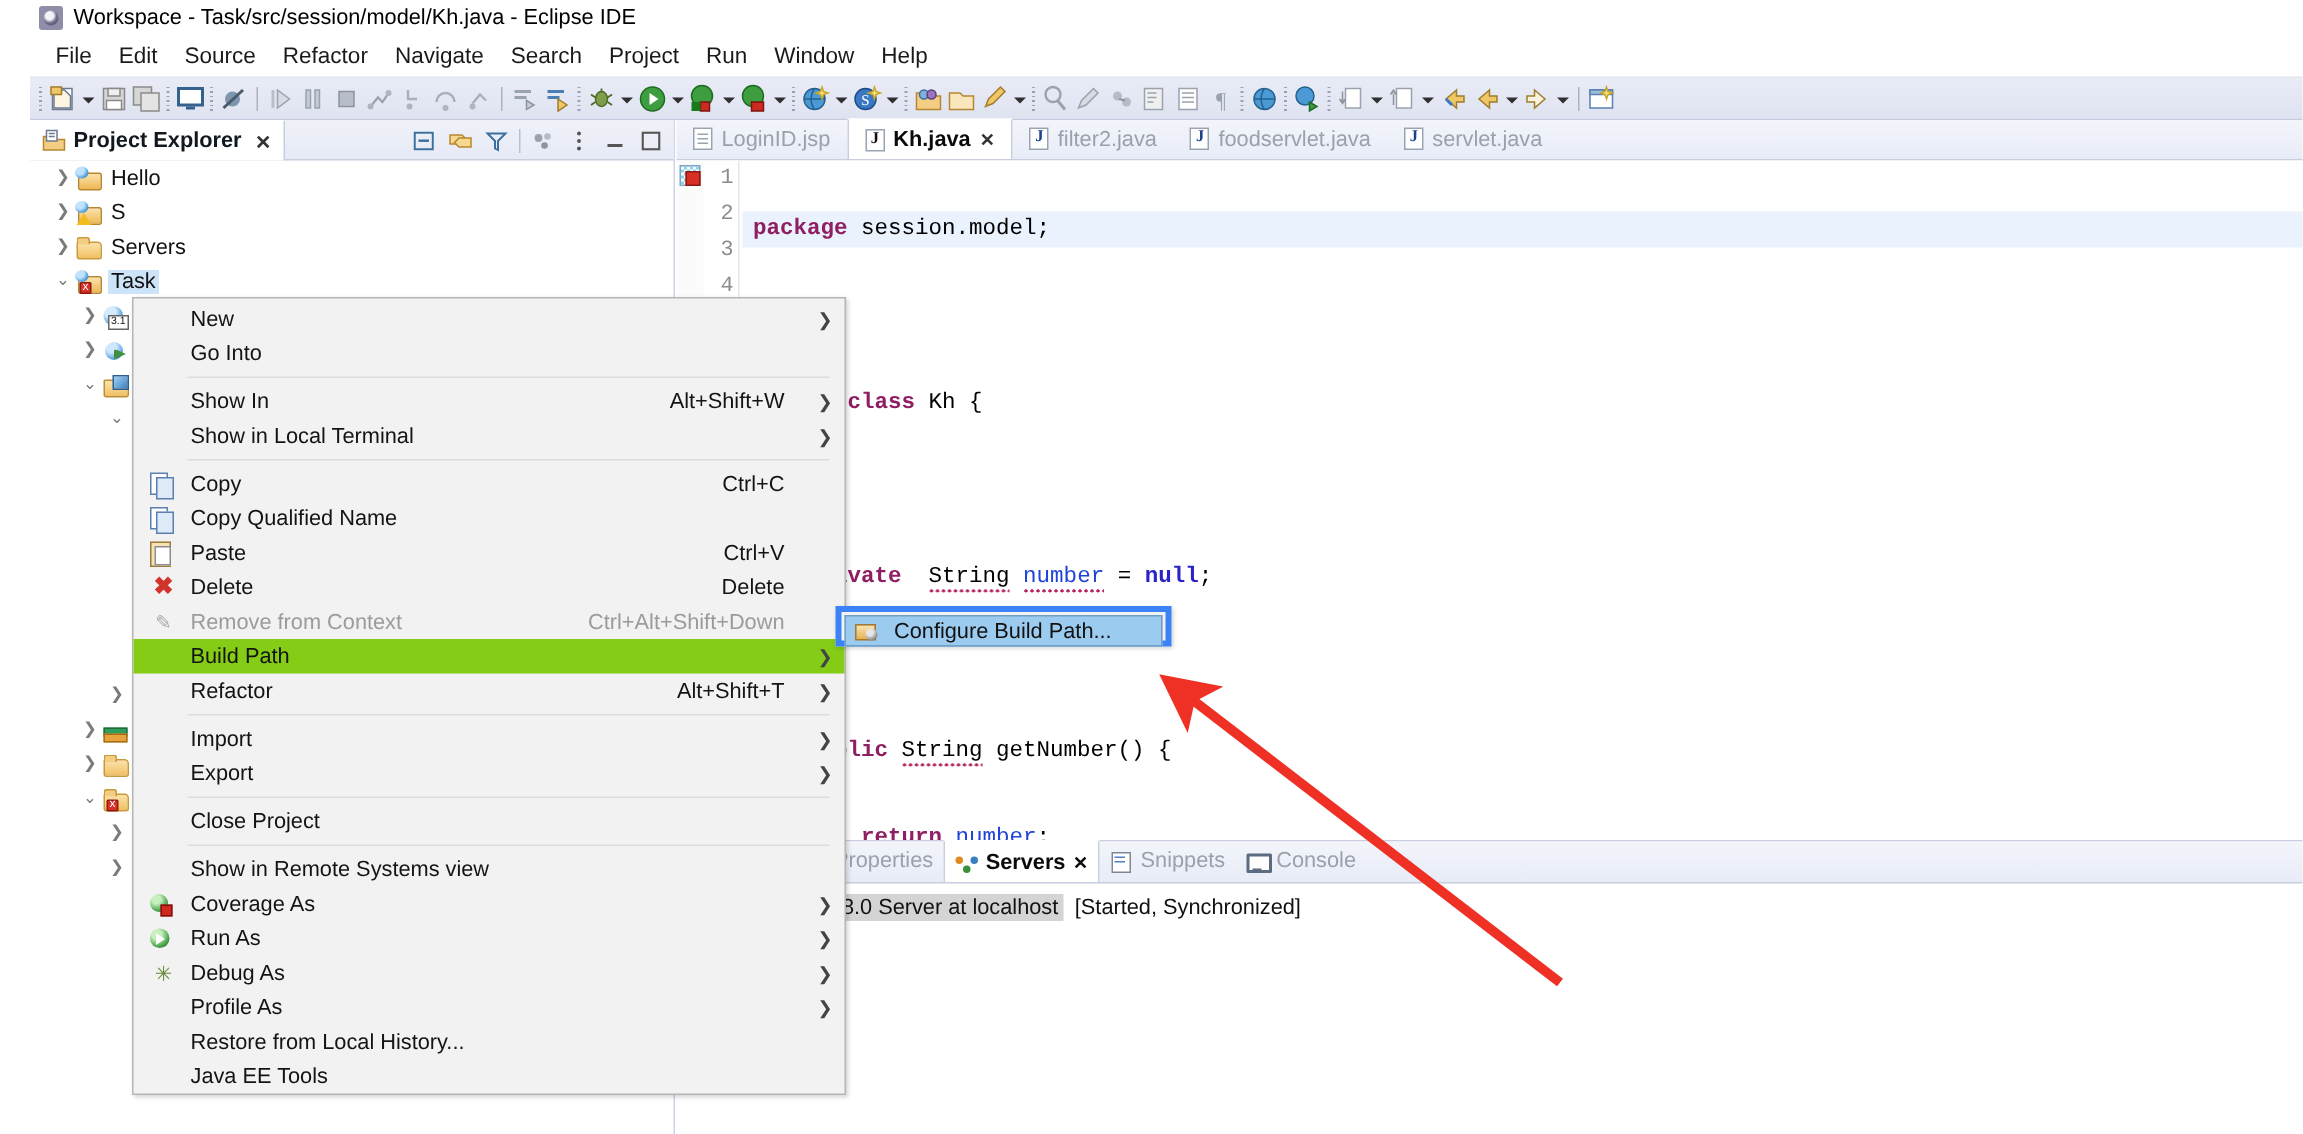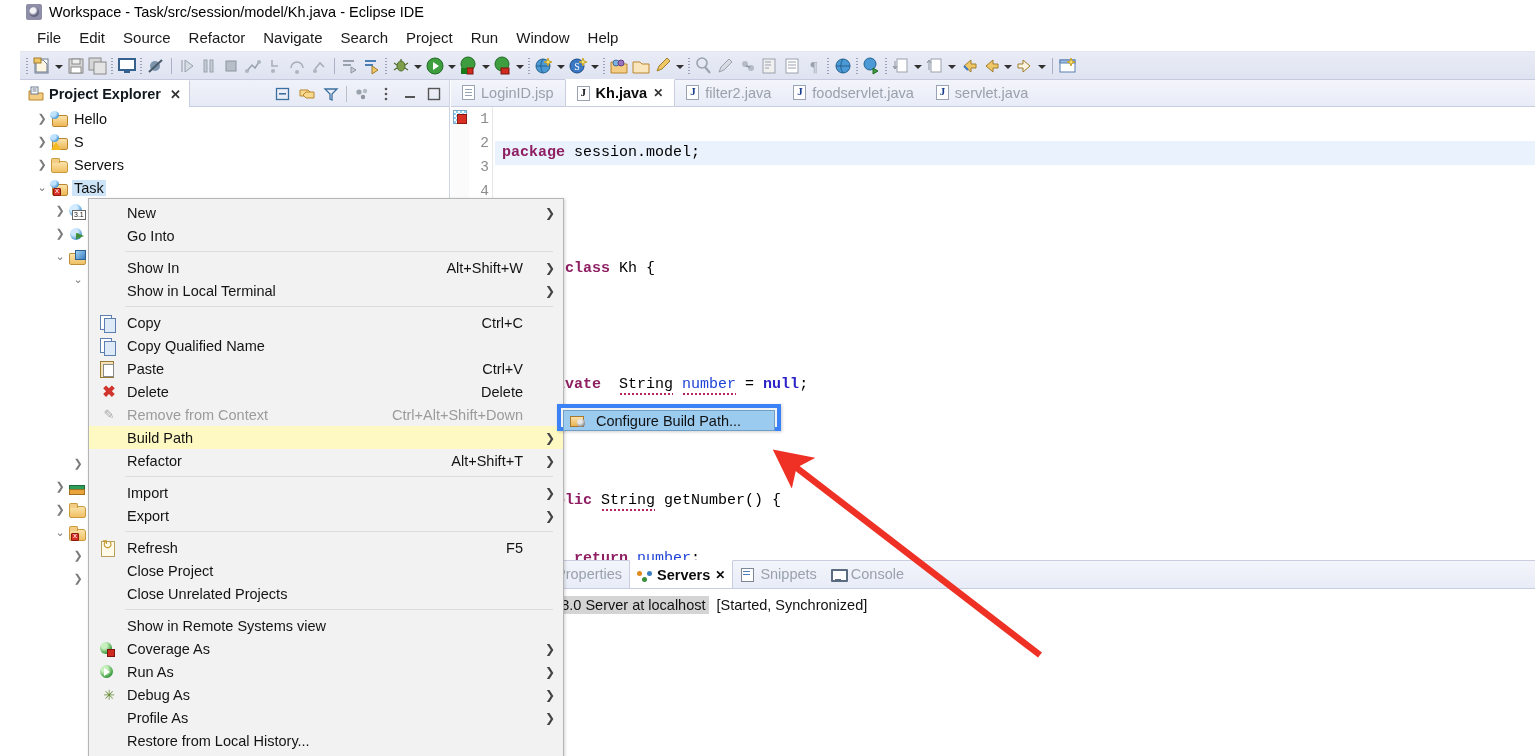--- a/index.html
+++ b/index.html
@@ -316,21 +316,21 @@
   .ci {
     position:relative; height:23px; display:flex; align-items:center;
     font-size:14.5px; color:#141414; white-space:nowrap;
   }
   .ci .cic { width:24px; flex:0 0 24px; height:18px; position:relative; margin-left: 8px; }
   .ci .clab { margin-left: 6px; }
   .ci .cacc { position:absolute; right:40px; color:#141414; }
   .ci .carrow { position:absolute; right:8px; color:#444; font-size:12px; }
   .ci.dim { color:#9b9b9b; }
   .ci.dim .cacc { color:#9b9b9b; }
-  .ci.hl { background:#fef9c3; }
+  .ci.hl { background:#84cc16; }
   .csep { height:1px; background:#dcdcdc; margin: 4px 10px 4px 36px; }
 
   
   .cpy-ico::before {
     content:""; position:absolute; left:3px; top:1px; width:10px; height:13px;
     background:#fff; border:1px solid #5b7fb0;
   }
   .cpy-ico::after {
     content:""; position:absolute; left:7px; top:4px; width:10px; height:13px;
     background:#dfeaf8; border:1px solid #5b7fb0;
@@ -1022,31 +1022,22 @@
       <span class="clab">Import</span>
       <span class="carrow">❯</span>
     </div>
     <div class="ci">
       <span class="cic"></span>
       <span class="clab">Export</span>
       <span class="carrow">❯</span>
     </div>
     <div class="csep"></div>
     <div class="ci">
-      <span class="cic rfc-ico"></span>
-      <span class="clab">Refresh</span>
-      <span class="cacc">F5</span>
-    </div>
-    <div class="ci">
       <span class="cic"></span>
       <span class="clab">Close Project</span>
-    </div>
-    <div class="ci">
-      <span class="cic"></span>
-      <span class="clab">Close Unrelated Projects</span>
     </div>
     <div class="csep"></div>
     <div class="ci">
       <span class="cic"></span>
       <span class="clab">Show in Remote Systems view</span>
     </div>
     <div class="ci">
       <span class="cic cov-ico"></span>
       <span class="clab">Coverage As</span>
       <span class="carrow">❯</span>

